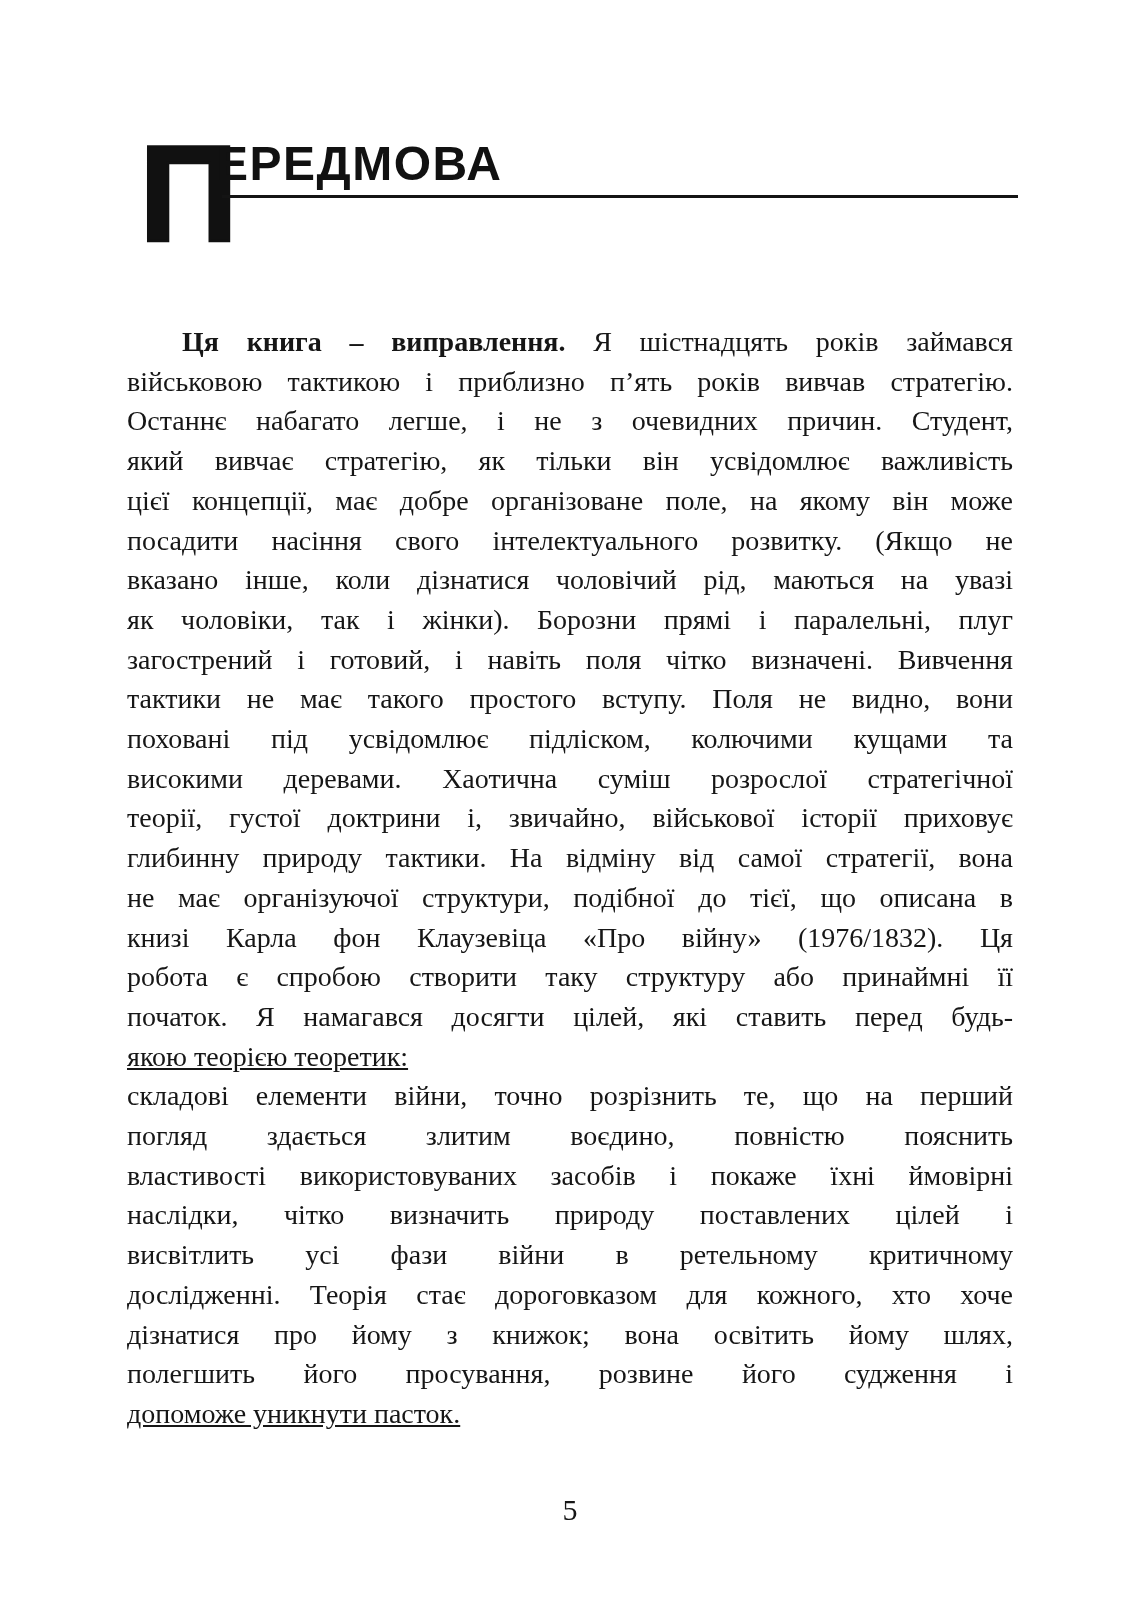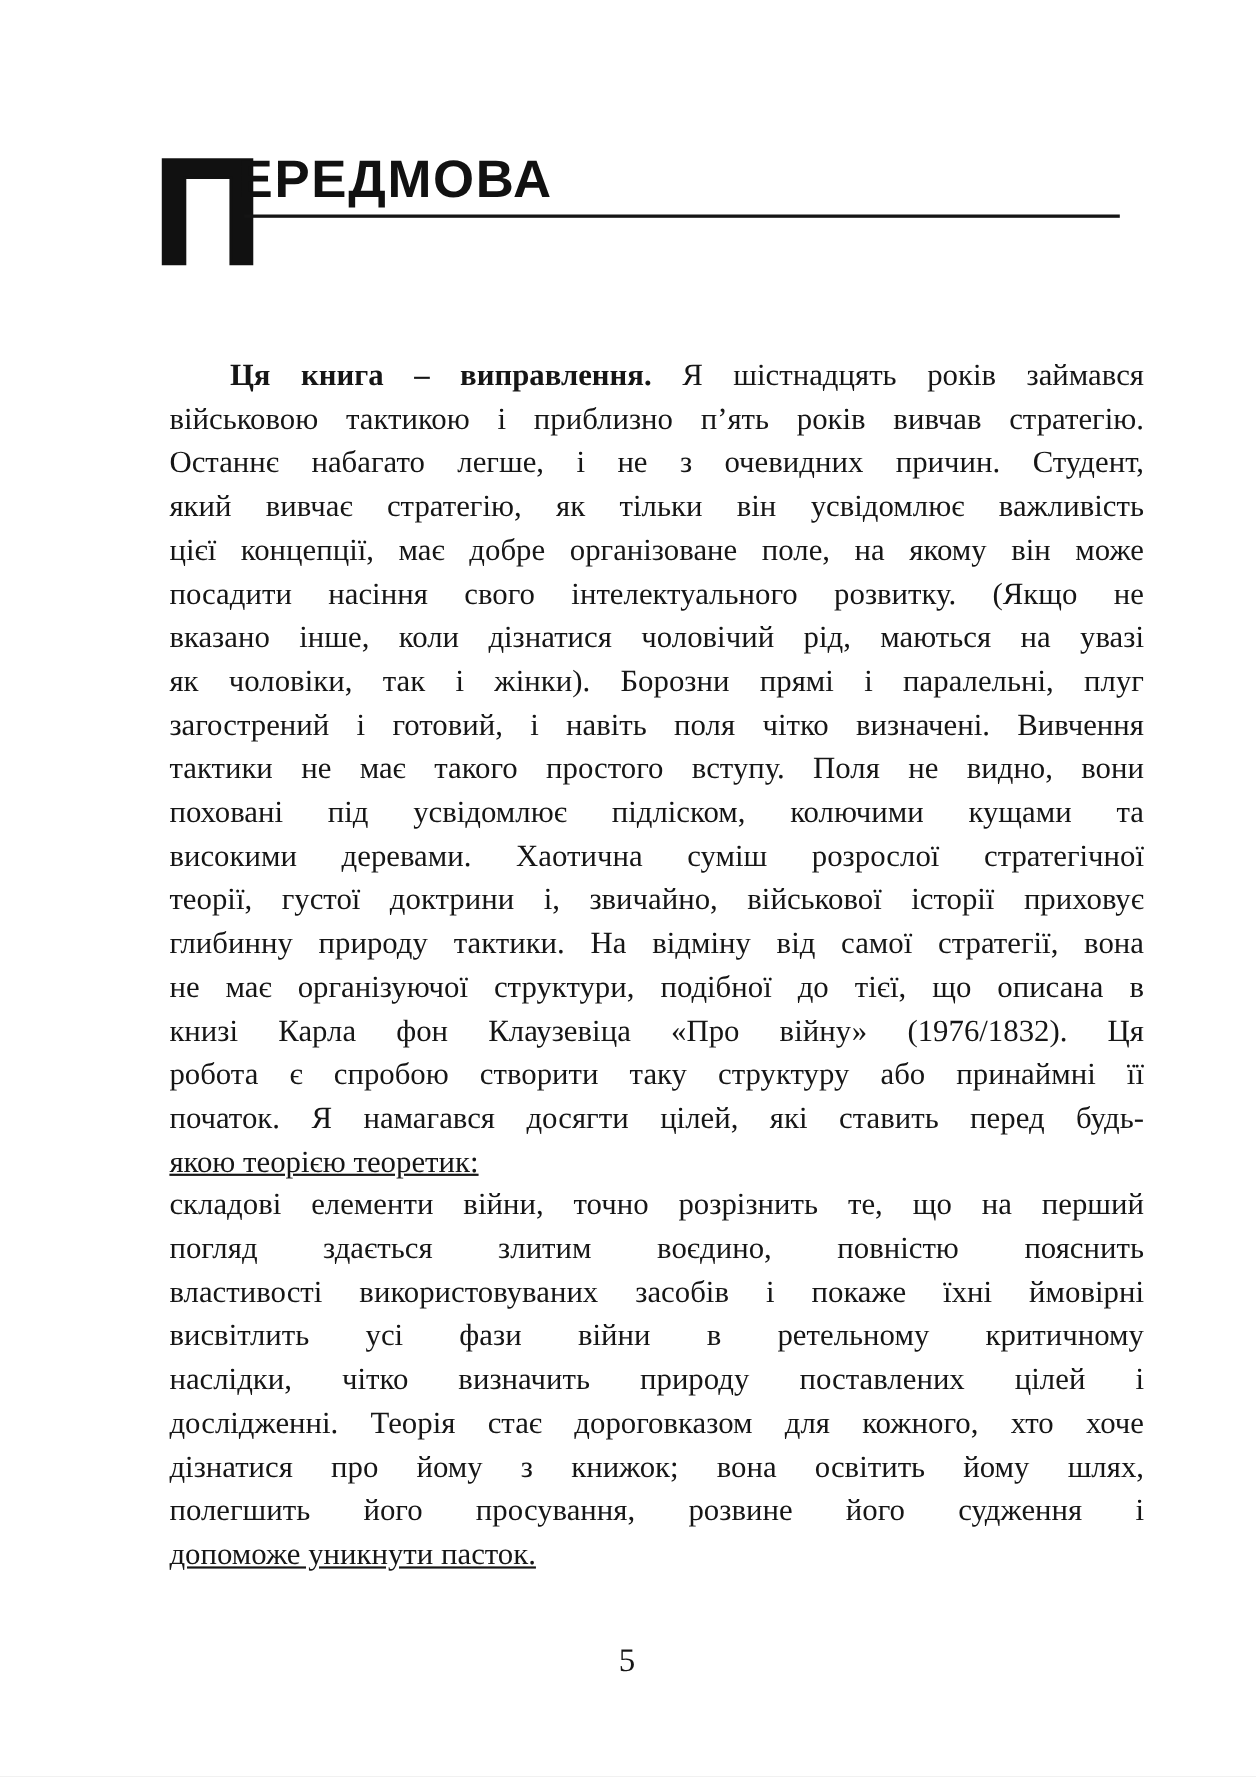--- a/index.html
+++ b/index.html
@@ -46,21 +46,20 @@
   }
   
   .body-text {
     position: absolute;
     left: 127px;
     top: 322px;
     width: 886px;
     font-size: 28px;
     line-height: 39.7px;
     text-rendering: optimizeLegibility;
-    margin-left: 27px;
   }
   .line {
     text-align: justify;
     text-align-last: justify;
     text-justify: inter-word;
     white-space: normal;
   }
   .line.first { text-indent: 55px; }
   .line.last  { text-align-last: left; text-decoration: underline; }
   .line strong { font-weight: 700; }
@@ -102,22 +101,22 @@
       <div class="line">теорії, густої доктрини і, звичайно, військової історії приховує</div>
       <div class="line">глибинну природу тактики. На відміну від самої стратегії, вона</div>
       <div class="line">не має організуючої структури, подібної до тієї, що описана в</div>
       <div class="line">книзі Карла фон Клаузевіца «Про війну» (1976/1832). Ця</div>
       <div class="line">робота є спробою створити таку структуру або принаймні її</div>
       <div class="line">початок. Я намагався досягти цілей, які ставить перед будь-</div>
       <div class="line last">якою теорією теоретик:</div>
       <div class="line">складові елементи війни, точно розрізнить те, що на перший</div>
       <div class="line">погляд здається злитим воєдино, повністю пояснить</div>
       <div class="line">властивості використовуваних засобів і покаже їхні ймовірні</div>
+      <div class="line">наслідки, чітко визначить природу поставлених цілей і</div>
       <div class="line">висвітлить усі фази війни в ретельному критичному</div>
-      <div class="line">наслідки, чітко визначить природу поставлених цілей і</div>
       <div class="line">дослідженні. Теорія стає дороговказом для кожного, хто хоче</div>
       <div class="line">дізнатися про йому з книжок; вона освітить йому шлях,</div>
       <div class="line">полегшить його просування, розвине його судження і</div>
       <div class="line last">допоможе уникнути пасток.</div>
     </main>
 
   <footer class="page-number">5</footer>
 
 </div>
 

